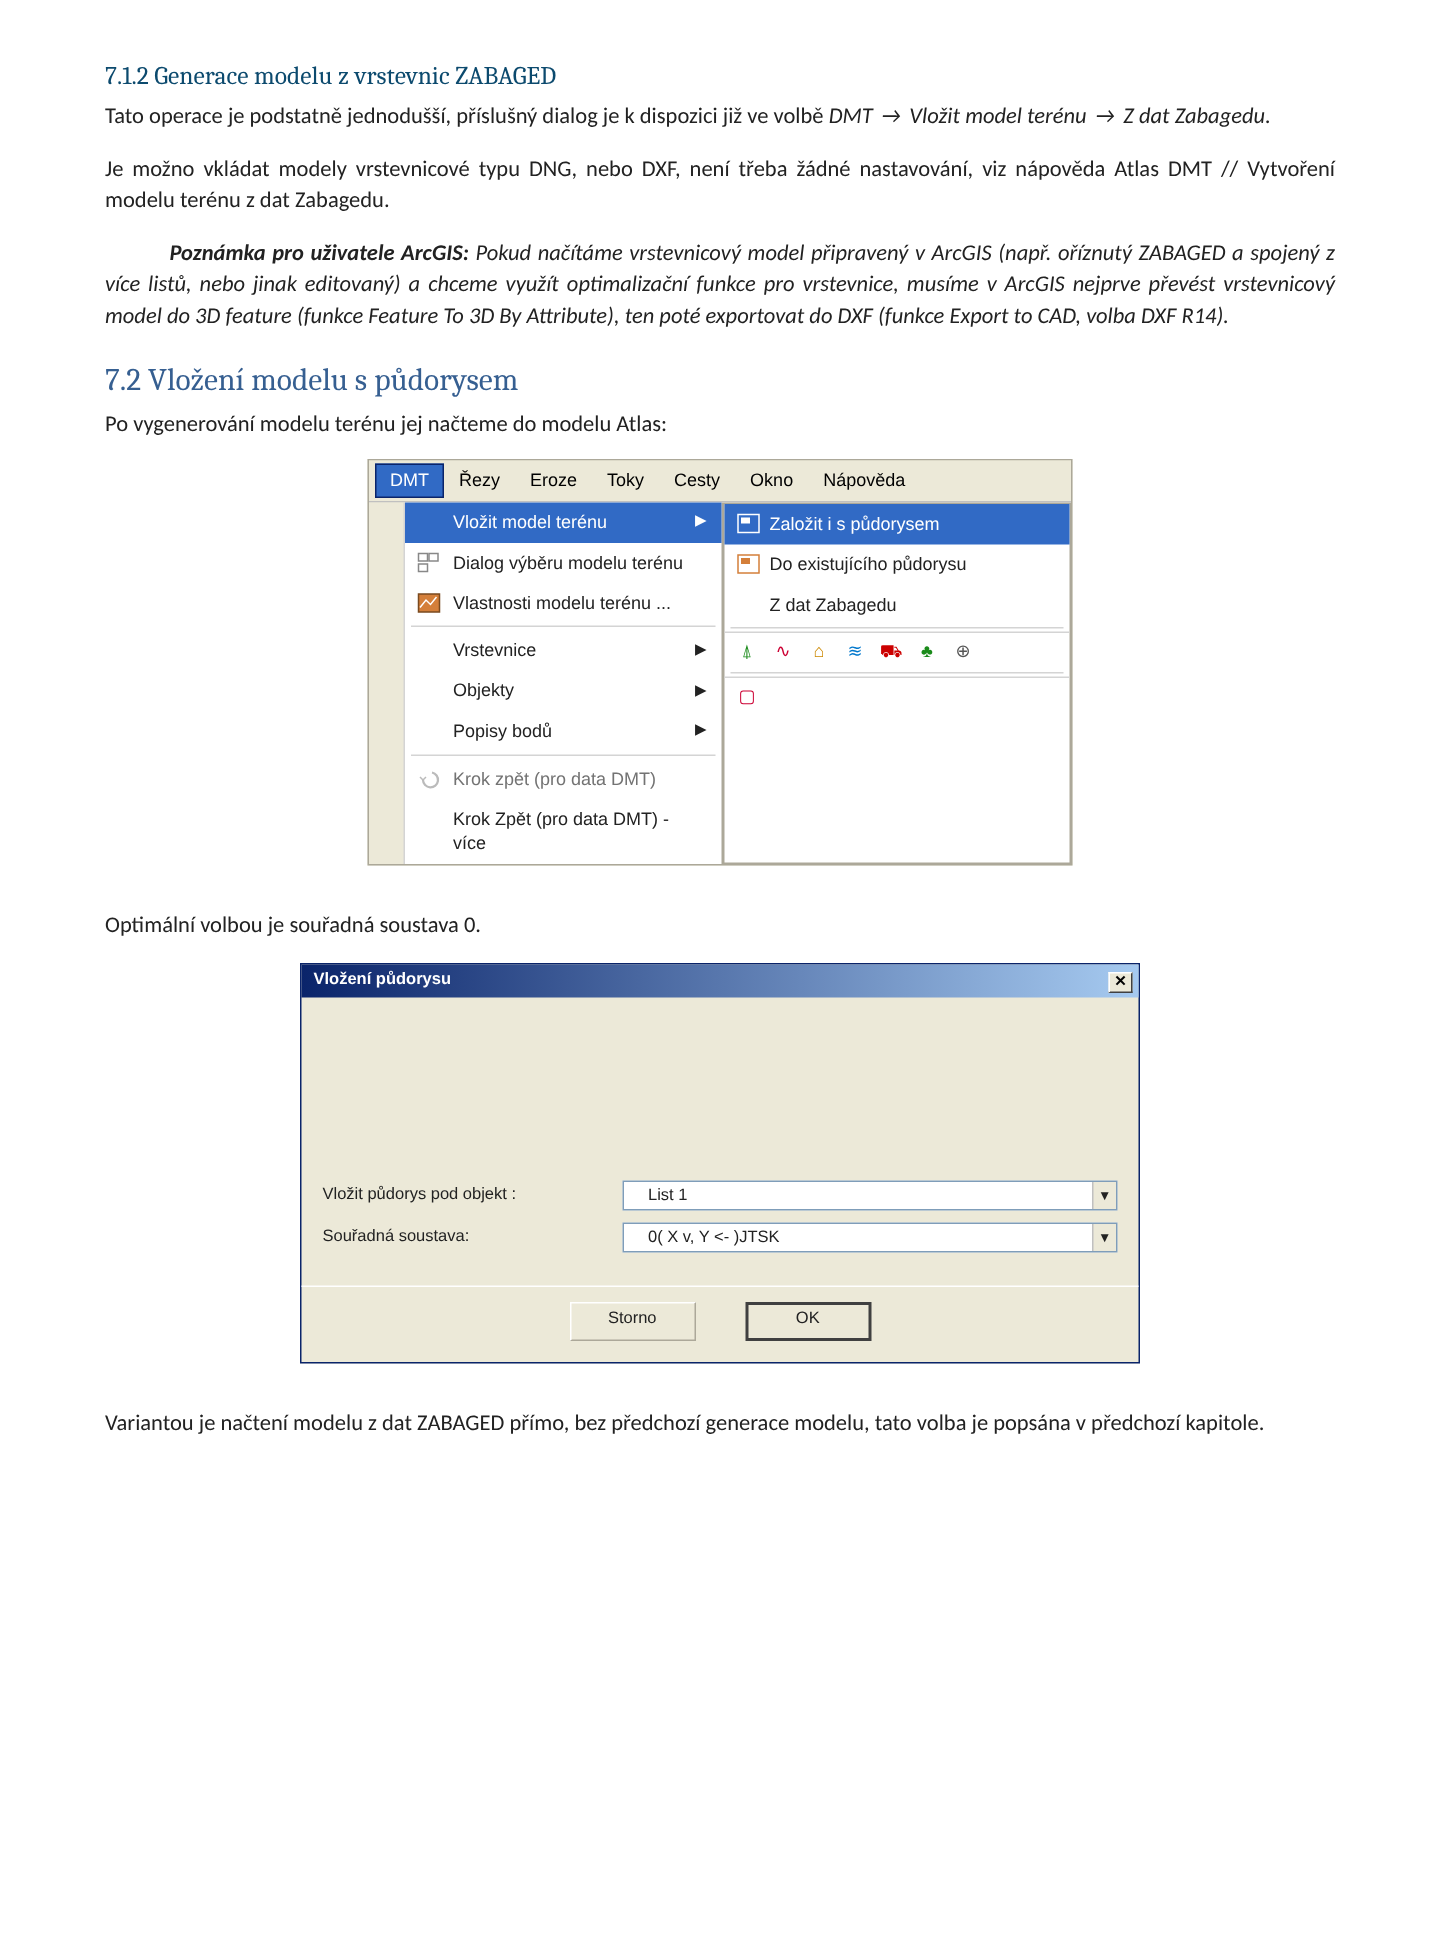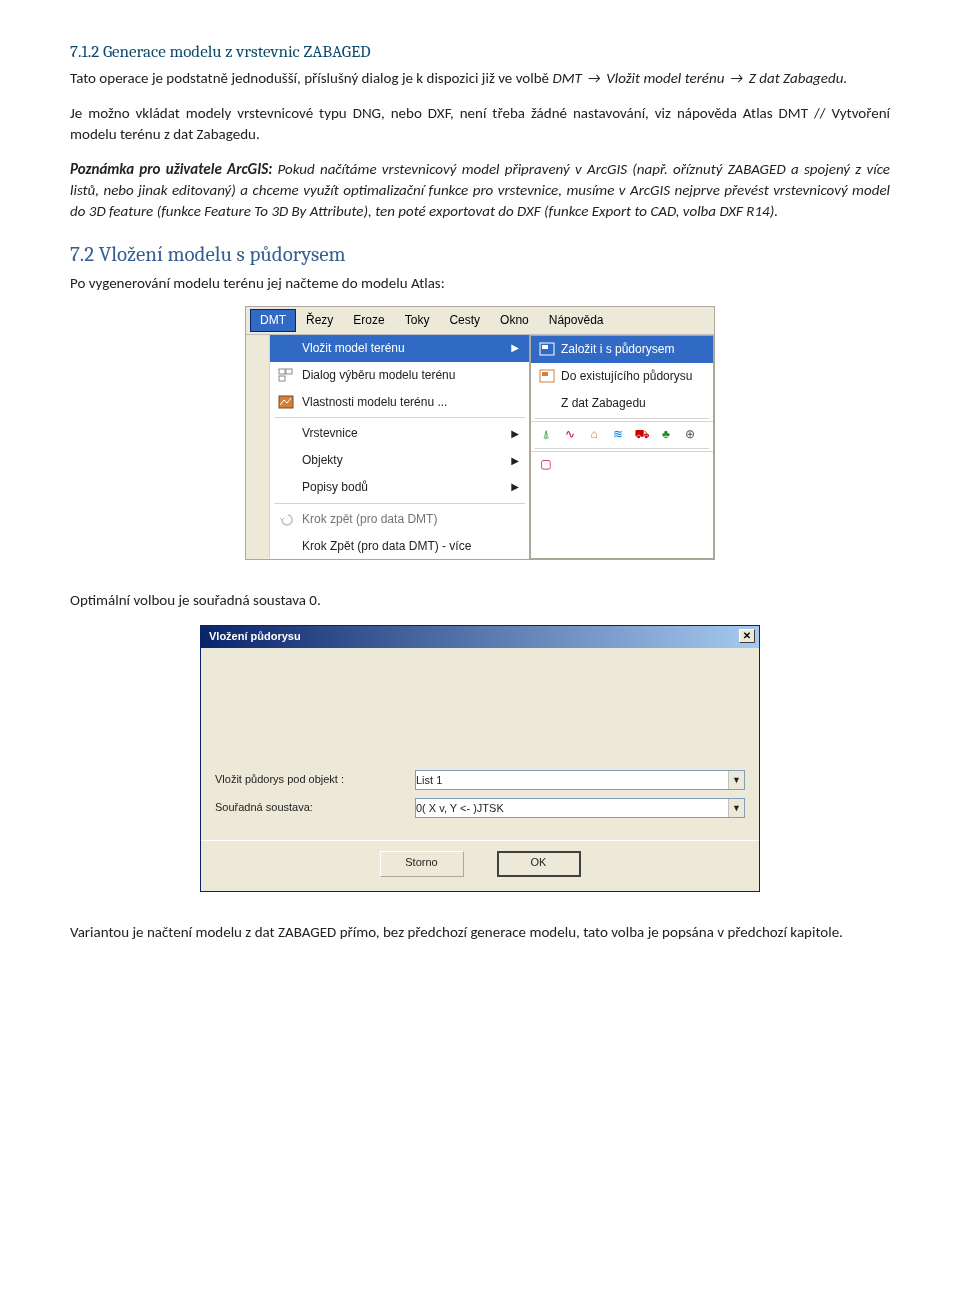--- a/index.html
+++ b/index.html
@@ -23,21 +23,21 @@
   h2 {
     font-family: Cambria, Georgia, serif;
     color: #365f91;
     font-size: 21px;
     font-weight: 400;
     margin: 18px 0 4px 0;
   }
   p { margin: 0 0 14px 0; text-align: justify; }
   em, .ital { font-style: italic; }
   .arrow::before { content: "→"; padding: 0 2px; }
-  .bold-ital { font-style: italic; font-weight: bold; }
+  .bold-ital { font-style: italic; font-weight: bold; margin-left: 43px; }
   .menu-screenshot {
     width: 470px;
     margin: 12px auto 30px auto;
     background: #ece9d8;
     border: 1px solid #aca899;
     font-family: Tahoma, Arial, sans-serif;
     font-size: 12px;
   }
   .menubar {
     display: flex;
@@ -85,21 +85,21 @@
   }
   .menu-item .mi-label { flex: 1; }
   .menu-item .mi-arrow { font-size: 10px; }
   .menu-item.disabled { color: #737373; }
   .menu-sep {
     height: 1px;
     background: #d4d4d4;
     margin: 2px 4px;
   }
   .submenu {
-    width: 184px;
+    width: 232px;
     background: #fff;
     border: 1px solid #aca899;
   }
   .icon-row {
     padding: 4px 6px;
     display: flex;
     gap: 6px;
     border-top: 1px solid #d4d4d4;
   }
   .icon-row span {
@@ -121,21 +121,21 @@
     font-family: Tahoma, Arial, sans-serif;
     font-size: 11px;
     border: 1px solid #0a246a;
     background: #ece9d8;
   }
   .titlebar {
     background: linear-gradient(to right, #0a246a, #a6caf0);
     color: #fff;
     padding: 3px 4px 3px 8px;
     display: flex;
-    align-items: flex-start;
+    align-items: flex-end;
     font-weight: bold;
   }
   .titlebar .ttl { flex: 1; }
   .titlebar .closebtn {
     width: 16px; height: 14px;
     background: #ece9d8;
     border: 1px solid #fff;
     border-right-color: #404040;
     border-bottom-color: #404040;
     color: #000;
@@ -158,21 +158,21 @@
   }
   .form-row .combobox {
     flex: 1;
     display: flex;
     border: 1px solid #7f9db9;
     background: #fff;
     height: 20px;
   }
   .combobox .cb-text {
     flex: 1;
-    padding: 2px 0;
+    padding: 2px 16px;
     font-size: 11px;
   }
   .combobox .cb-btn {
     width: 16px;
     background: #ece9d8;
     border-left: 1px solid #c0c0c0;
     text-align: center;
     font-size: 9px;
     line-height: 18px;
   }

